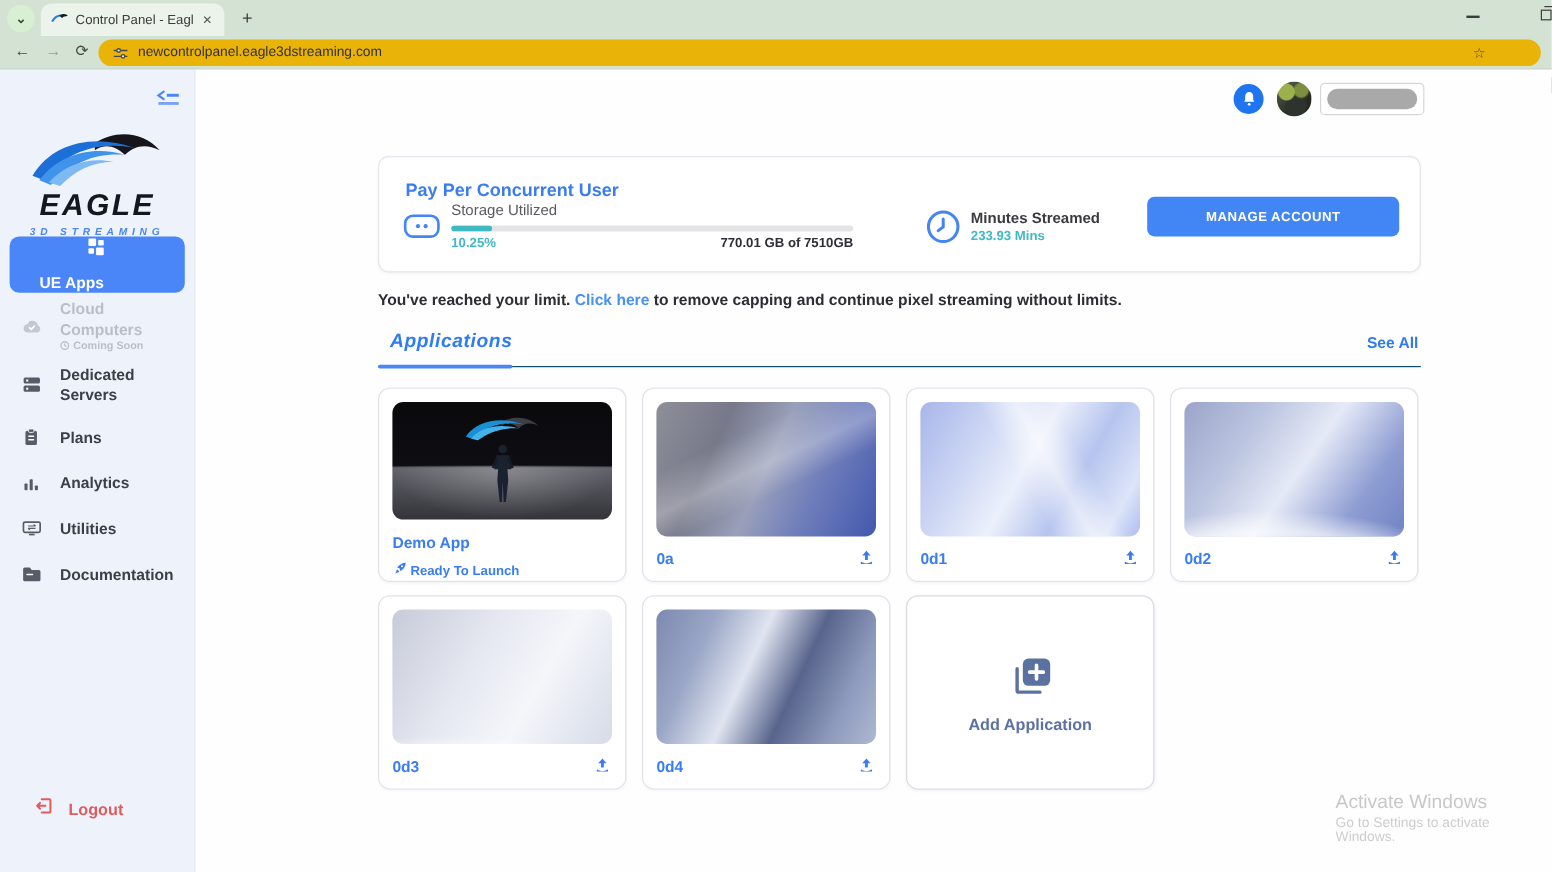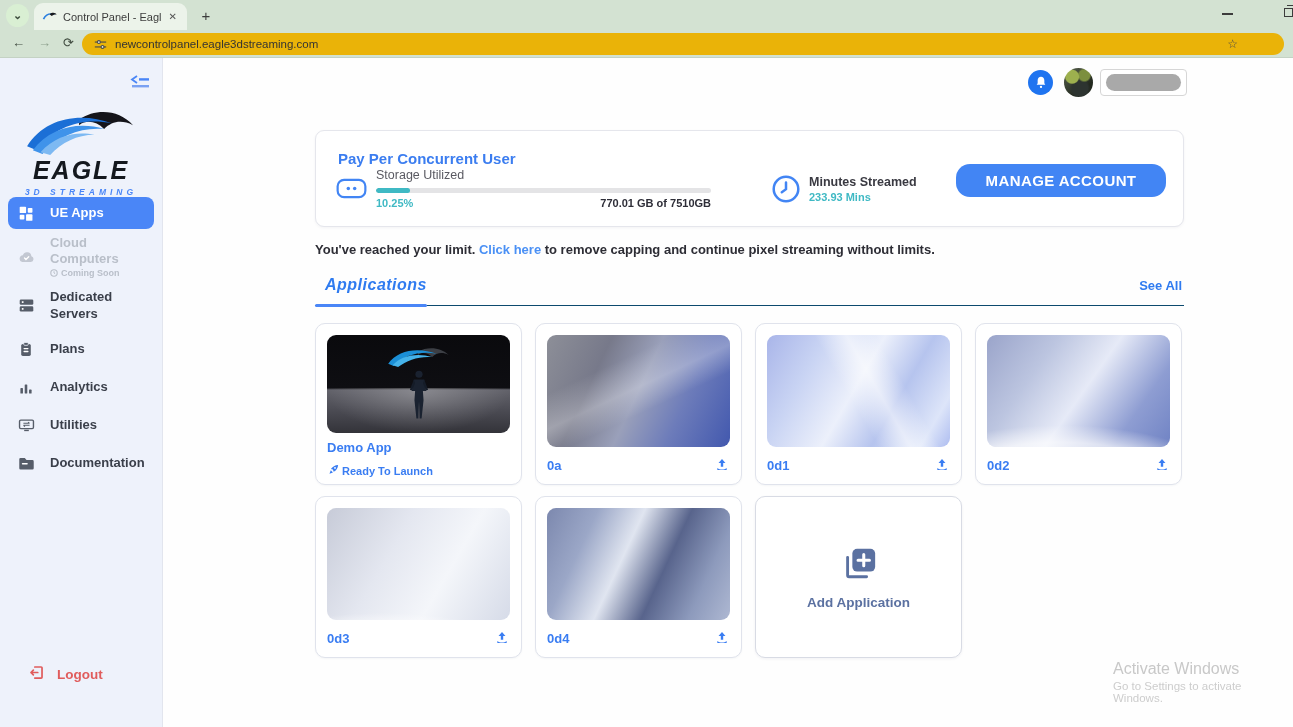--- a/index.html
+++ b/index.html
@@ -27,21 +27,21 @@
   
   .sidebar { position:absolute; left:0; top:58px; width:163px; height:669px; background:#eef2fb; border-right:1px solid #e2e5ee; }
   .collapse-btn { position:absolute; top:16px; right:13px; width:20px; height:16px; }
   .logo-wrap { position:absolute; top:46px; left:0; width:162px; text-align:center; }
   .brand-name { font-size:25px; font-weight:800; font-style:italic; letter-spacing:2px; color:#14181e; margin-top:-4px; }
   .brand-tag { font-size:8.5px; font-weight:700; font-style:italic; letter-spacing:4px; color:#4a86f7; margin-top:2px; }
   .nav { position:absolute; top:139px; left:0; width:162px; }
   .nav-item { display:flex; align-items:center; gap:14px; padding:0 10px 0 16px; min-height:32px; margin:0 0 6px 0; cursor:pointer; }
   .nav-item .ni-icon { width:20px; display:flex; justify-content:center; }
   .nav-label { font-size:13px; font-weight:700; color:#3a3f4a; line-height:1.25; width:94px; }
-  .nav-item.active { background:#4a86f7; border-radius:8px; margin:0 8px 6px 8px; padding:0 10px 0 8px; min-height:32px; }
+  .nav-item.active { background:#4a86f7; border-radius:8px; margin:0 8px 6px 8px; padding:0 10px 0 8px; min-height:32px;flex-direction:column; }
   .nav-item.active .nav-label { color:#fff; }
   .nav-item.disabled .nav-label { color:#b9bfc9; }
   .nav-sub { font-size:9px; font-weight:600; color:#b9bfc9; display:flex; align-items:center; gap:3px; }
   .nav-item.tall { min-height:44px; }
   .logout { position:absolute; left:28px; bottom:42px; display:flex; align-items:center; gap:12px; cursor:pointer; }
   .logout-label { font-size:13.5px; font-weight:700; color:#e05c5c; }
 
   
   .content { position:absolute; left:163px; top:58px; width:1130px; height:669px; background:#fefefe; }
   .bell-btn { position:absolute; left:865px; top:12px; width:25px; height:25px; border-radius:50%; background:#1f74f0; display:flex; align-items:center; justify-content:center; }
@@ -57,21 +57,21 @@
   .plan-title { position:absolute; left:22px; top:19px; font-size:15px; font-weight:700; color:#3b7df0; }
   .storage-icon { position:absolute; left:20px; top:47px; }
   .storage-label { position:absolute; left:60px; top:37px; font-size:12.5px; color:#5a5a62; }
   .bar-track { position:absolute; left:60px; top:57px; width:335px; height:5px; border-radius:3px; background:#e4e4e6; overflow:hidden; }
   .bar-fill { height:100%; background:#3fb9c4; border-radius:3px; }
   .storage-pct { position:absolute; left:60px; top:66px; font-size:11px; font-weight:700; color:#3fb9c4; }
   .storage-amt { position:absolute; left:60px; top:66px; width:335px; text-align:right; font-size:11px; font-weight:700; color:#2e2e38; }
   .clock-icon { position:absolute; left:455px; top:43px; }
   .minutes-label { position:absolute; left:493px; top:44px; font-size:12.5px; font-weight:600; color:#3a3a42; }
   .minutes-value { position:absolute; left:493px; top:60px; font-size:11px; font-weight:700; color:#3fb9c4; }
-  .manage-btn { position:absolute; right:17px; top:33px; width:210px; height:33px; background:#4285f4; border:none; border-radius:14px; color:#fff; font-family:"Liberation Sans",sans-serif; font-size:15px; font-weight:700; letter-spacing:.4px; cursor:pointer; }
+  .manage-btn { position:absolute; right:17px; top:33px; width:210px; height:33px; background:#4285f4; border:none; border-radius:6px; color:#fff; font-family:"Liberation Sans",sans-serif; font-size:11px; font-weight:700; letter-spacing:.4px; cursor:pointer; }
 
   .limit-text { position:absolute; left:152px; top:184px; font-size:13px; font-weight:600; color:#2d2d35; }
   .limit-link { color:#4a90f5; cursor:pointer; }
 
   .apps-header { position:absolute; left:152px; top:216px; width:869px; height:32px; border-bottom:1px solid #0c4a6e; }
   .apps-title { position:absolute; left:10px; top:2px; font-size:16px; font-weight:800; font-style:italic; letter-spacing:.5px; color:#2f7bf0; }
   .apps-underline { position:absolute; left:0; bottom:-2px; width:112px; height:3px; background:#4a86f7; border-radius:2px; }
   .see-all { position:absolute; right:2px; top:4px; font-size:13px; font-weight:700; color:#2f7bf0; cursor:pointer; }
 
   .grid { position:absolute; left:152px; top:265px; width:869px; display:grid; grid-template-columns:repeat(4,207px); grid-auto-rows:162px; column-gap:13px; row-gap:11px; }
@@ -331,21 +331,21 @@
             </svg>
         </span>
         <span class="demo-char">
           <svg width="26" height="52" viewBox="0 0 40 80">
               <circle cx="20" cy="8" r="5.5" fill="#1a2230"></circle>
               <path d="M12 16 H28 L31 34 L26 34 L27 48 L24 76 H21 L20 50 L19 76 H16 L13 48 L14 34 L9 34 Z" fill="#1a2230"></path>
               <path d="M12 16 L6 32 L9 33 L14 22 Z M28 16 L34 32 L31 33 L26 22 Z" fill="#151c28"></path>
             </svg>
         </span>
       </div>
-      <div class="app-name" style="margin-top:7px">Demo App</div>
+      <div class="app-name" style="margin-top:12px">Demo App</div>
       <div class="status-row">
         <span>
           <svg width="13" height="13" viewBox="0 0 24 24">
               <path d="M20.5 3.5 C15 3.5 10 6.6 7.3 11.2 L10.9 12.2 L12.3 16.3 C17 13.8 20.5 8.8 20.5 3.5 Z" fill="#3a7df2"></path>
               <circle cx="14.8" cy="9" r="1.7" fill="#fff"></circle>
               <path d="M7 13.5 L4.5 20 L11 17.5 Z" fill="#3a7df2"></path>
             </svg>
         </span>
         <span class="status-text">Ready To Launch</span>
       </div>

